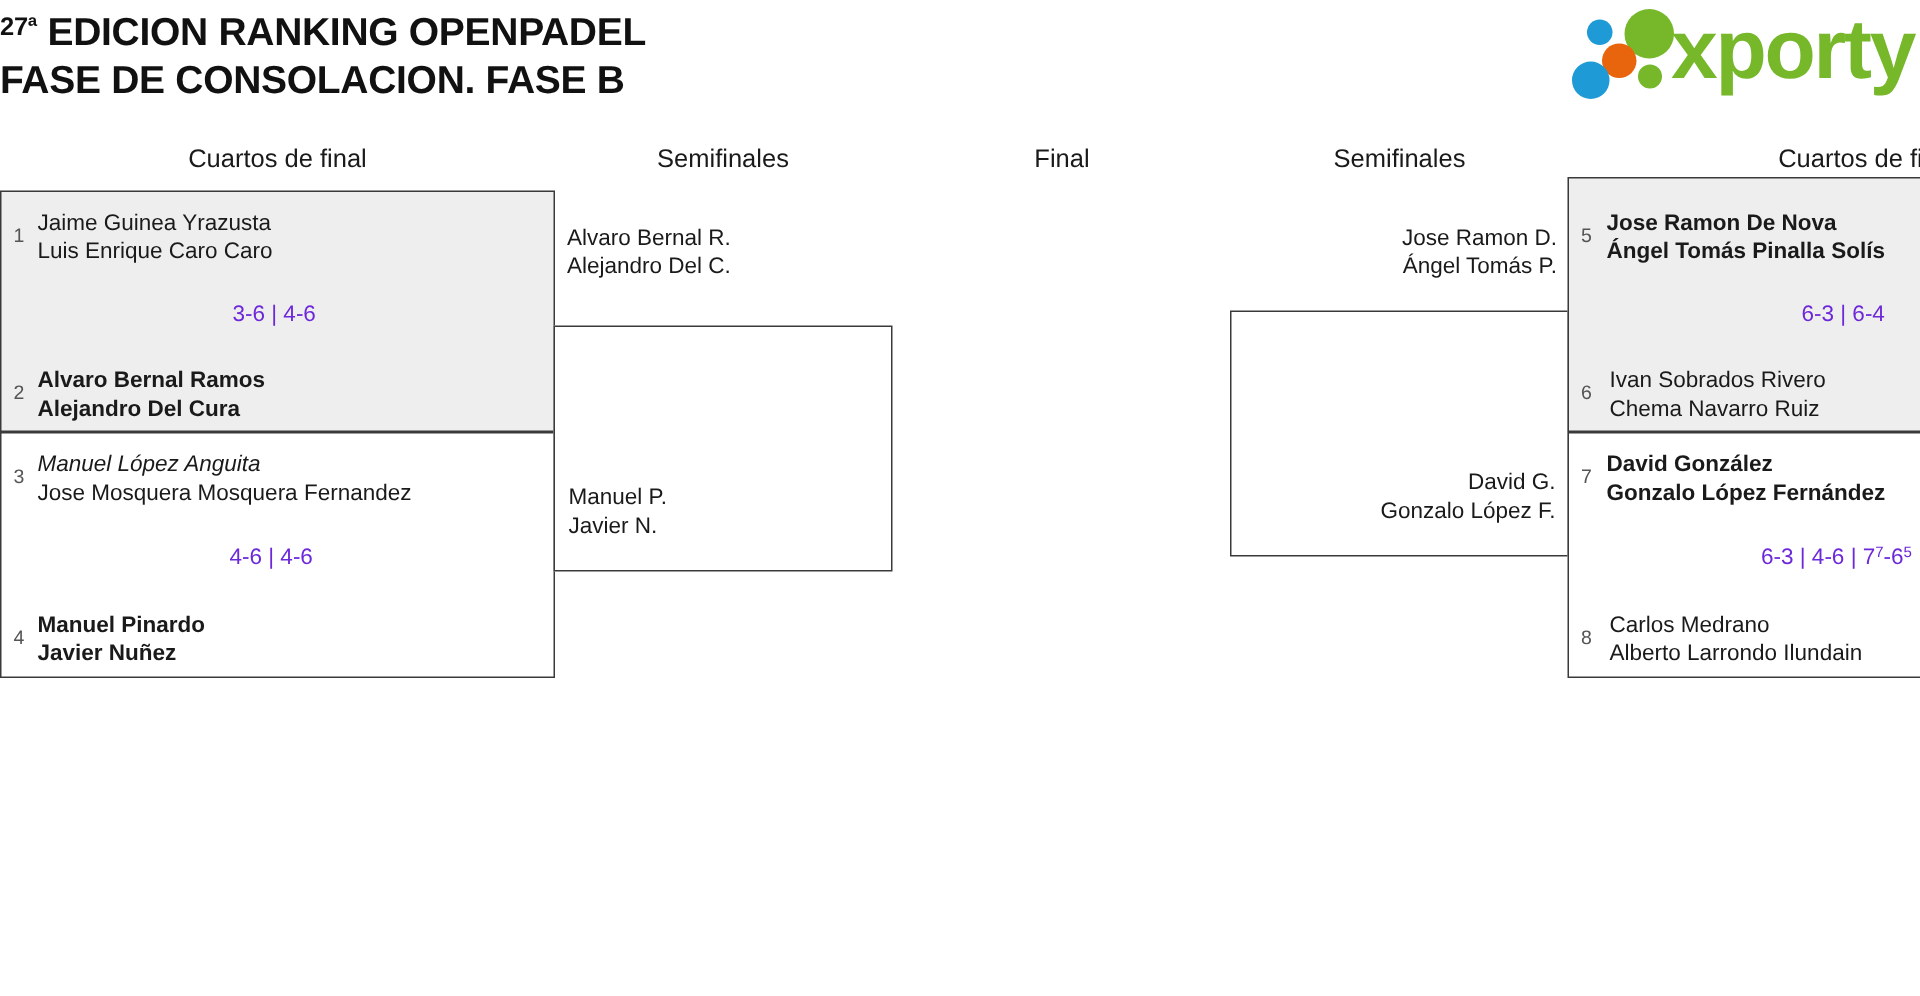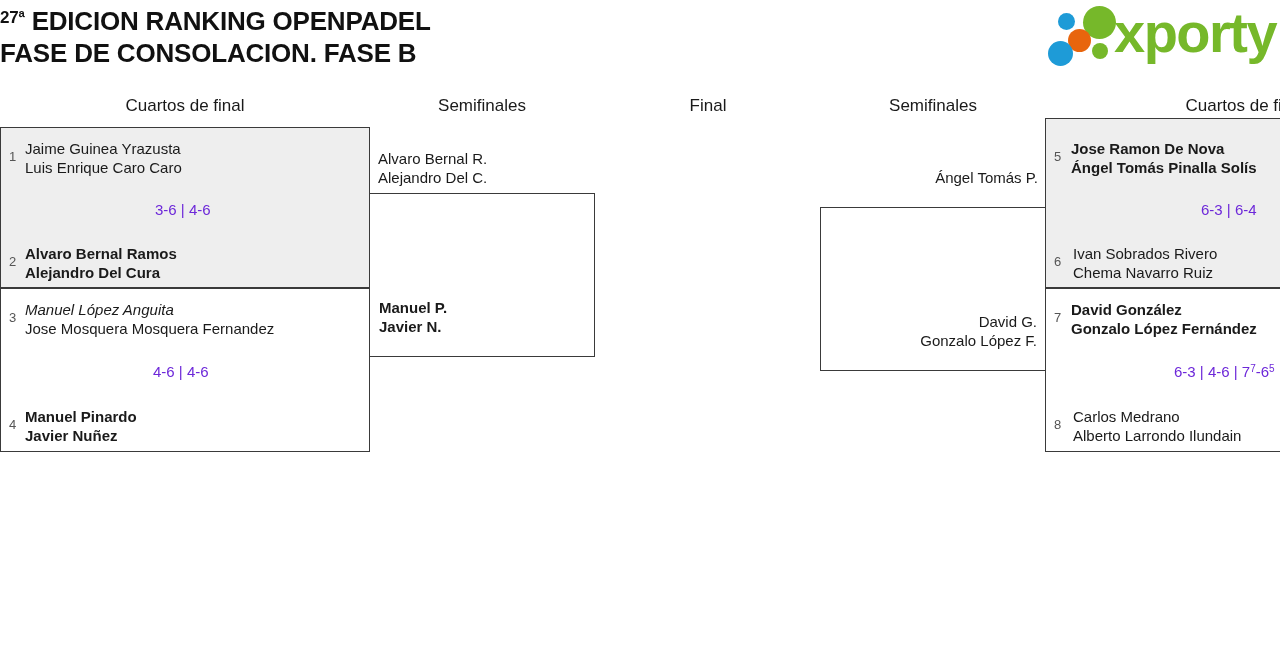--- a/index.html
+++ b/index.html
@@ -126,25 +126,26 @@
     <span class="score" style="left:152px; top:74px;">4-6 | 4-6</span>
 
     <span class="seed" style="left:8px;  top:126px;">4</span>
     <span class="team win" style="left:24px; top:118px;">Manuel Pinardo</span>
     <span class="team win" style="left:24px; top:137px;">Javier Nuñez</span>
   </div>
 
   <div class="team" style="left:378px; top:149px;">Alvaro Bernal R.</div>
   <div class="team" style="left:378px; top:168px;">Alejandro Del C.</div>
 
-  <div class="box" style="left:369px; top:193px; width:226px; height:164px;font-weight:bold;">
+  <div class="box" style="left:369px; top:217px; width:226px; height:164px;">
     <span class="team" style="left:9px; top:104px;">Manuel P.</span>
     <span class="team" style="left:9px; top:123px;">Javier N.</span>
   </div>
 
+  <div class="team r" style="left:820px; top:149px; width:218px;">Jose Ramon D.</div>
   <div class="team r" style="left:820px; top:168px; width:218px;">Ángel Tomás P.</div>
 
   <div class="box" style="left:820px; top:207px; width:226px; height:164px;">
     <span class="team r" style="right:8px; top:104px;">David G.</span>
     <span class="team r" style="right:8px; top:123px;">Gonzalo López F.</span>
   </div>
 
   <div class="box shaded" style="left:1045px; top:118px; width:250px; height:170px;">
     <span class="seed" style="left:8px;  top:28px;">5</span>
     <span class="team win" style="left:25px; top:20px;">Jose Ramon De Nova</span>

